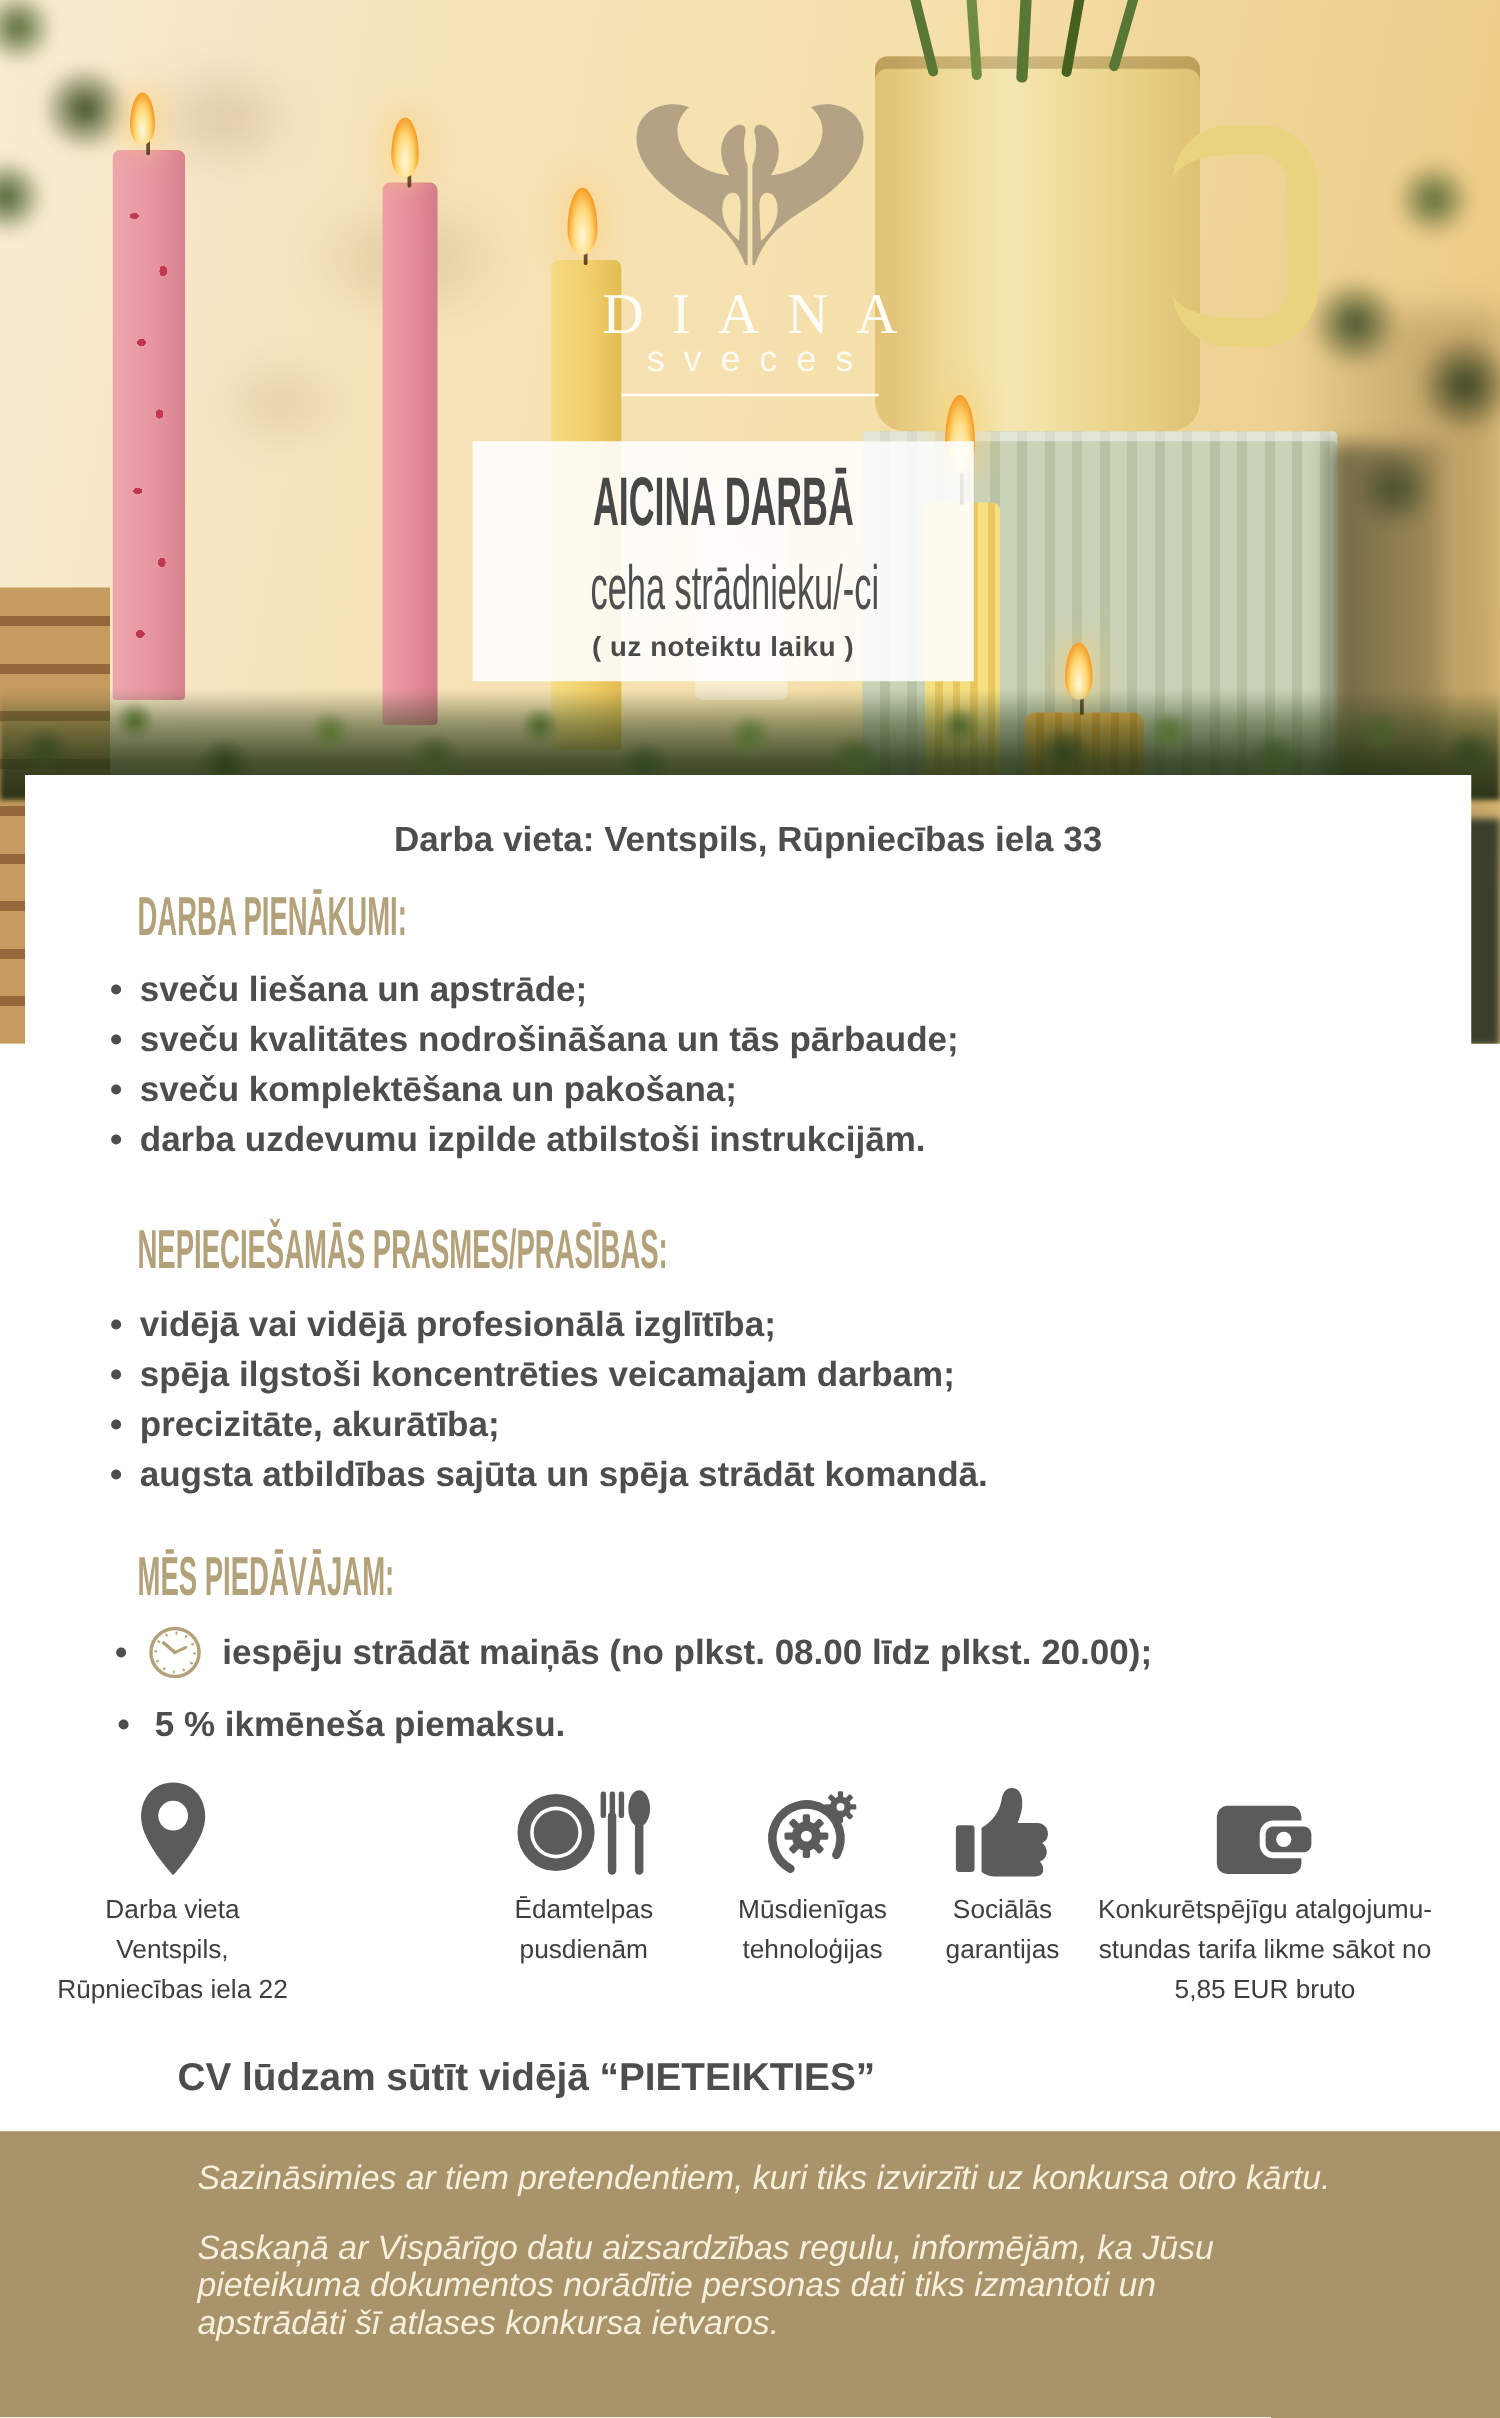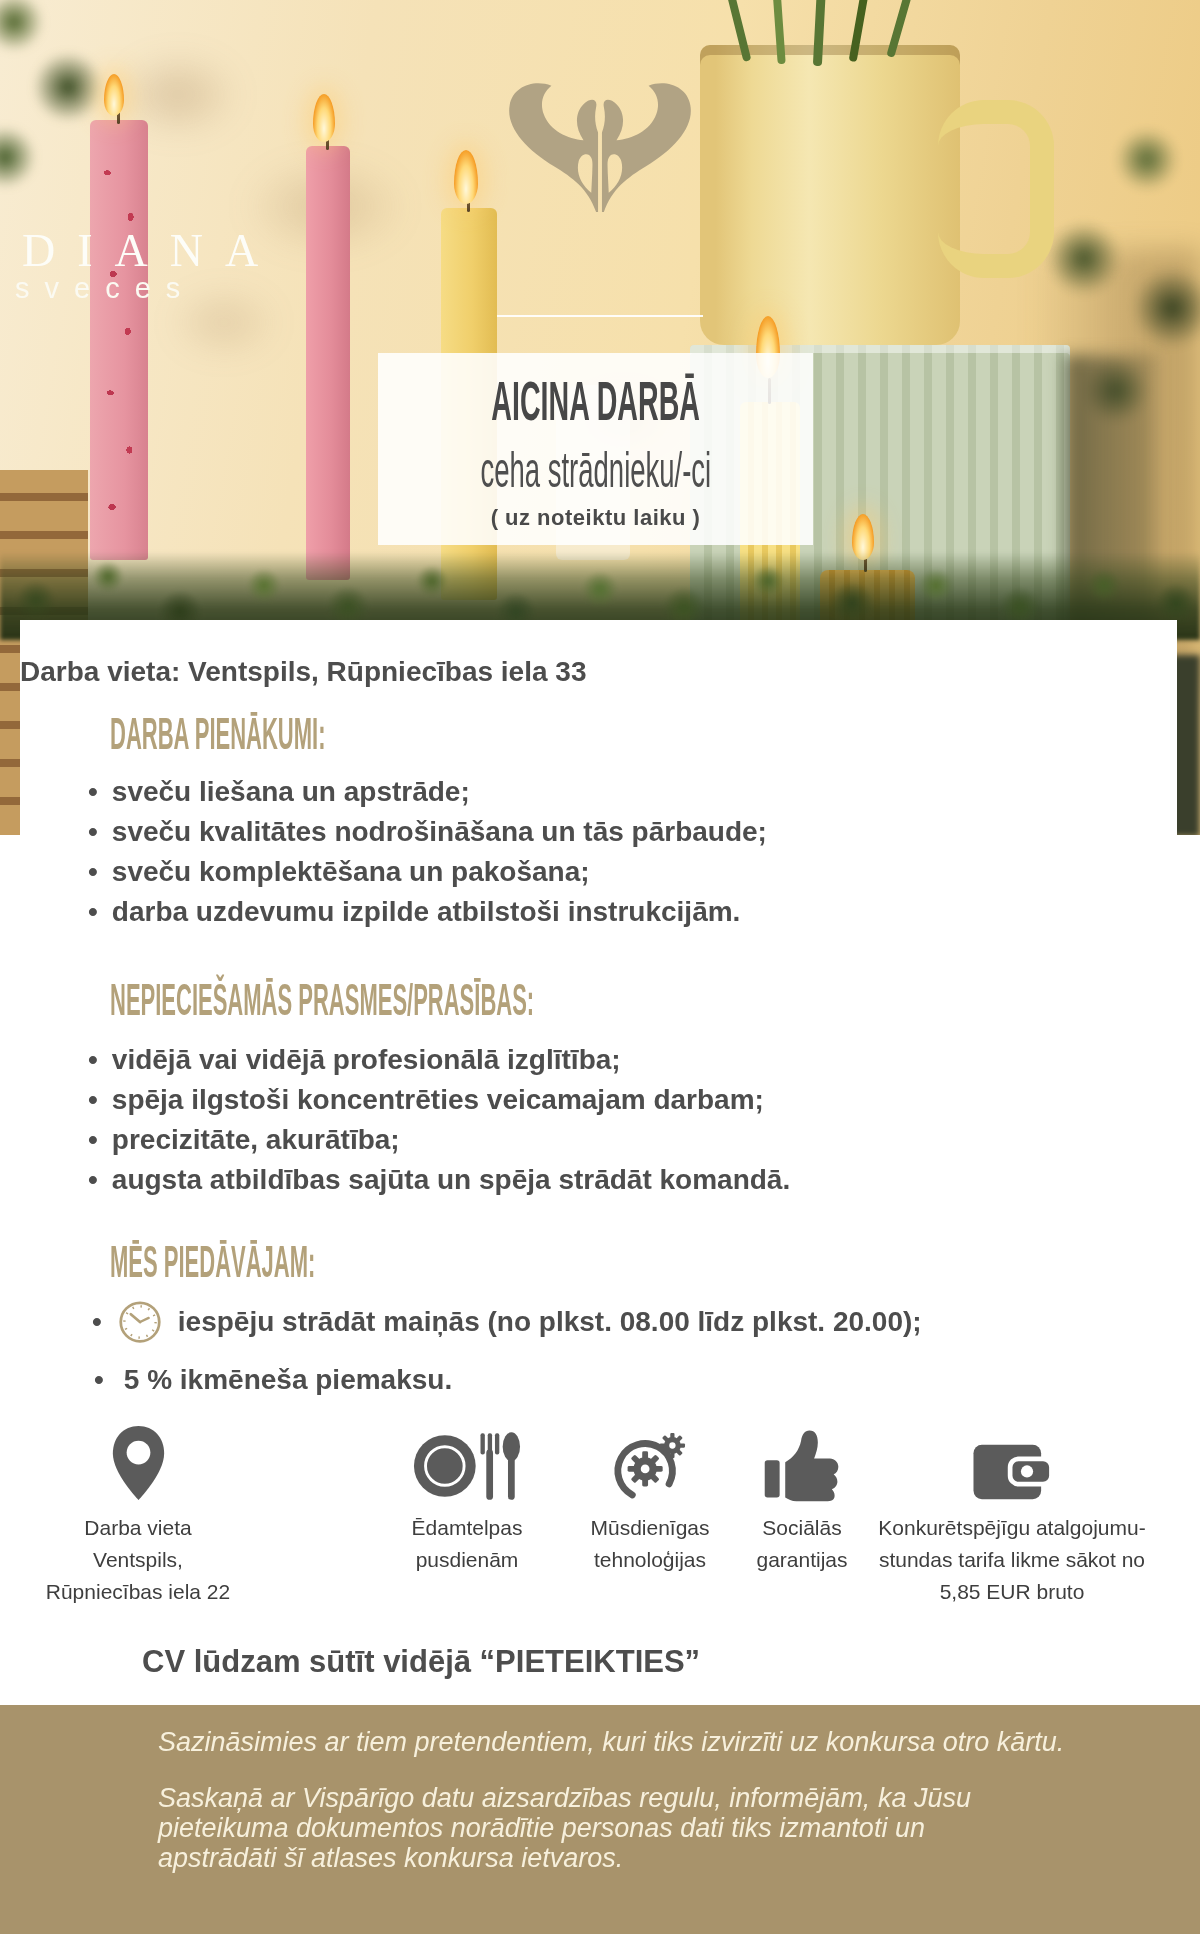--- a/index.html
+++ b/index.html
@@ -84,40 +84,40 @@
          radial-gradient(circle 16px at 64% 33%,#49632a 0%,transparent 99%),
          radial-gradient(circle 22px at 71% 58%,#2f421d 0%,transparent 99%),
          radial-gradient(circle 17px at 78% 38%,#54702e 0%,transparent 99%),
          radial-gradient(circle 20px at 85% 62%,#3a5122 0%,transparent 99%),
          radial-gradient(circle 17px at 92% 38%,#475f28 0%,transparent 99%),
          radial-gradient(circle 20px at 98% 58%,#32461e 0%,transparent 99%),
          linear-gradient(180deg,rgba(60,80,35,0) 0%,rgba(52,70,30,.5) 30%,rgba(40,56,24,.85) 65%,rgba(33,46,19,.95) 100%);}
   .rdark{position:absolute;left:1160px;top:655px;width:40px;height:182px;background:#3a3f2c;filter:blur(3px);}
 
   
-  .logo{position:absolute;left:0;top:78px;width:1200px;text-align:left;z-index:3;}
+  .logo{position:absolute;left:0;top:78px;width:1200px;text-align:center;z-index:3;}
   .logo svg{display:block;margin:0 auto;}
   .brand-name{font-family:"Liberation Serif",serif;font-weight:400;color:#fdfdf8;
         font-size:46px;letter-spacing:22px;padding-left:22px;margin-top:14px;line-height:1;}
   .brand-sub{color:#fbfaf2;font-size:29px;letter-spacing:15px;padding-left:15px;line-height:1;}
   .brand-line{width:206px;height:2px;background:rgba(255,255,255,.92);margin:12px auto 0;}
 
   
-  .hero-box{position:absolute;left:378px;top:353px;width:435px;height:192px;
+  .hero-box{position:absolute;left:378px;top:353px;width:401px;height:192px;
         background:rgba(255,255,255,.88);text-align:center;z-index:4;}
   .cond{display:inline-block;white-space:nowrap;}
   .hero-title{margin-top:20px;font-size:55px;line-height:1.05;font-weight:700;color:#474747;}
   .hero-title .cond{transform:scaleX(.52);transform-origin:50% 50%;}
   .hero-sub{font-size:50px;line-height:1.0;font-weight:400;color:#4f4f4f;margin-top:14px;}
   .hero-sub .cond{transform:scaleX(.55);transform-origin:50% 50%;}
   .hero-note{font-size:22px;font-weight:700;color:#4a4a4a;margin-top:10px;letter-spacing:.5px;}
 
   
   .card{position:absolute;left:20px;top:620px;width:1157px;height:1085px;background:#ffffff;z-index:5;}
-  .location{position:absolute;top:36px;left:0;width:100%;
+  .location{position:absolute;top:36px;left:0;width:100%;text-align:center;
         font-size:28px;font-weight:700;color:#4d4d4d;}
   .sec-h{position:absolute;left:90px;font-size:44px;line-height:1.1;font-weight:700;color:#b3a17a;}
   .sec-h .cond{transform:scaleX(.5);transform-origin:0 50%;}
   .h1{top:90px;} .h2{top:356px;} .h3{top:618px;}
   .blist{position:absolute;left:68px;margin:0;padding:0;list-style:none;
         font-size:28px;font-weight:700;color:#4d4d4d;line-height:40px;}
   .l1{top:152px;} .l2{top:420px;}
   .blist li{display:flex;}
   .bullet{margin-right:14px;}
   .offer-row{position:absolute;display:flex;align-items:center;

